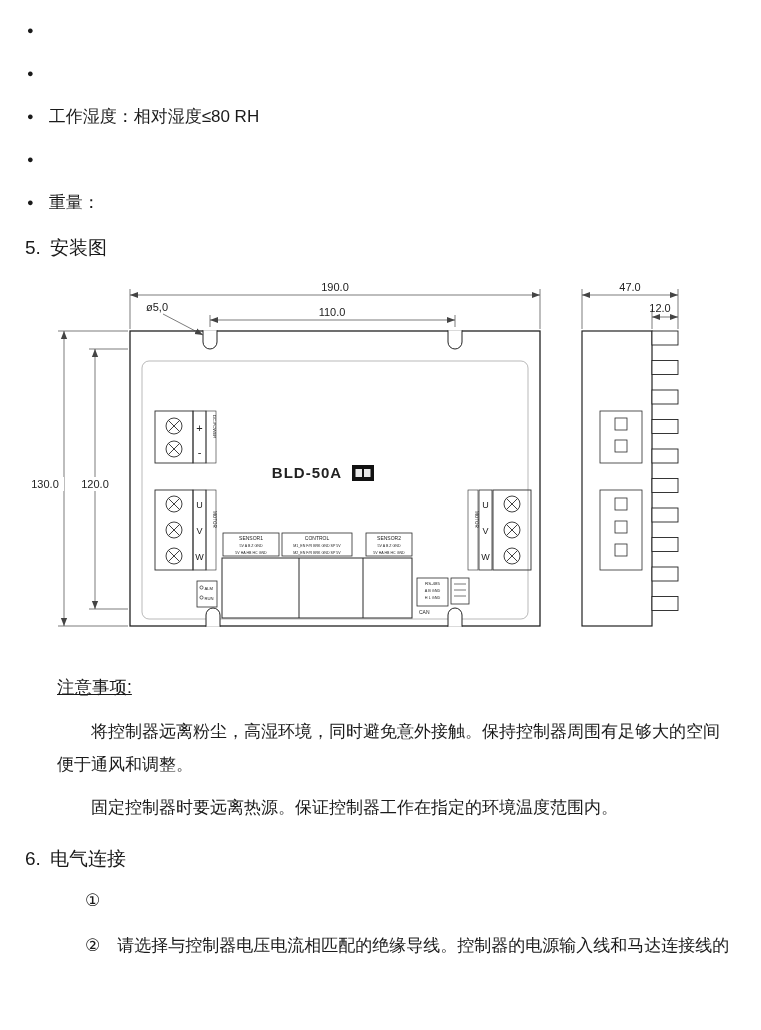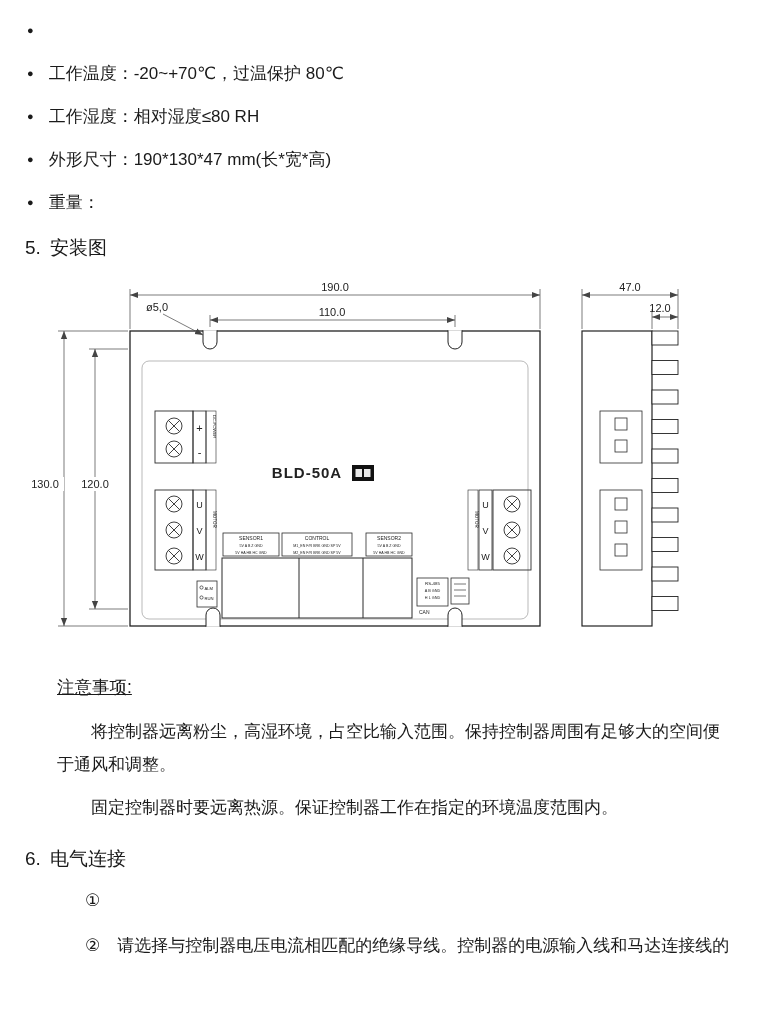--- a/index.html
+++ b/index.html
@@ -36,29 +36,27 @@
 <body>
 
 <div class="page">
 
   <ul class="specs">
     <li>
       <span class="bullet">●</span>
     </li>
     <li>
       <span class="bullet">●</span>
-      <span>工作温度：-20~+70℃，过温保护 80℃</span>
     </li>
     <li>
       <span class="bullet">●</span>
       <span>工作湿度：相对湿度≤80 RH</span>
     </li>
     <li>
       <span class="bullet">●</span>
-      <span>外形尺寸：190*130*47 mm(长*宽*高)</span>
     </li>
     <li>
       <span class="bullet">●</span>
       <span>重量：</span>
     </li>
   </ul>
 
   <h2 class="sec">
     <span class="sec-num">5.</span>
     <span>安装图</span>
@@ -231,21 +229,21 @@
           <rect x="600" y="225" width="42" height="80"></rect>
           <rect x="615" y="233" width="12" height="12"></rect>
           <rect x="615" y="256" width="12" height="12"></rect>
           <rect x="615" y="279" width="12" height="12"></rect>
         </g>
       </g>
     </svg>
   </div>
 
   <p class="notes-title">注意事项:</p>
-  <p class="note">将控制器远离粉尘，高湿环境，占空比输入范围。保持控制器周围有足够大的空间便于通风和调整。</p>
+  <p class="note">将控制器远离粉尘，高湿环境，同时避免意外接触。保持控制器周围有足够大的空间便于通风和调整。</p>
   <p class="note">固定控制器时要远离热源。保证控制器工作在指定的环境温度范围内。</p>
 
   <h2 class="sec" style="margin-top:22px;">
     <span class="sec-num">6.</span>
     <span>电气连接</span>
   </h2>
 
   <div class="elec-item">
     <span class="num">①</span>
   </div>

